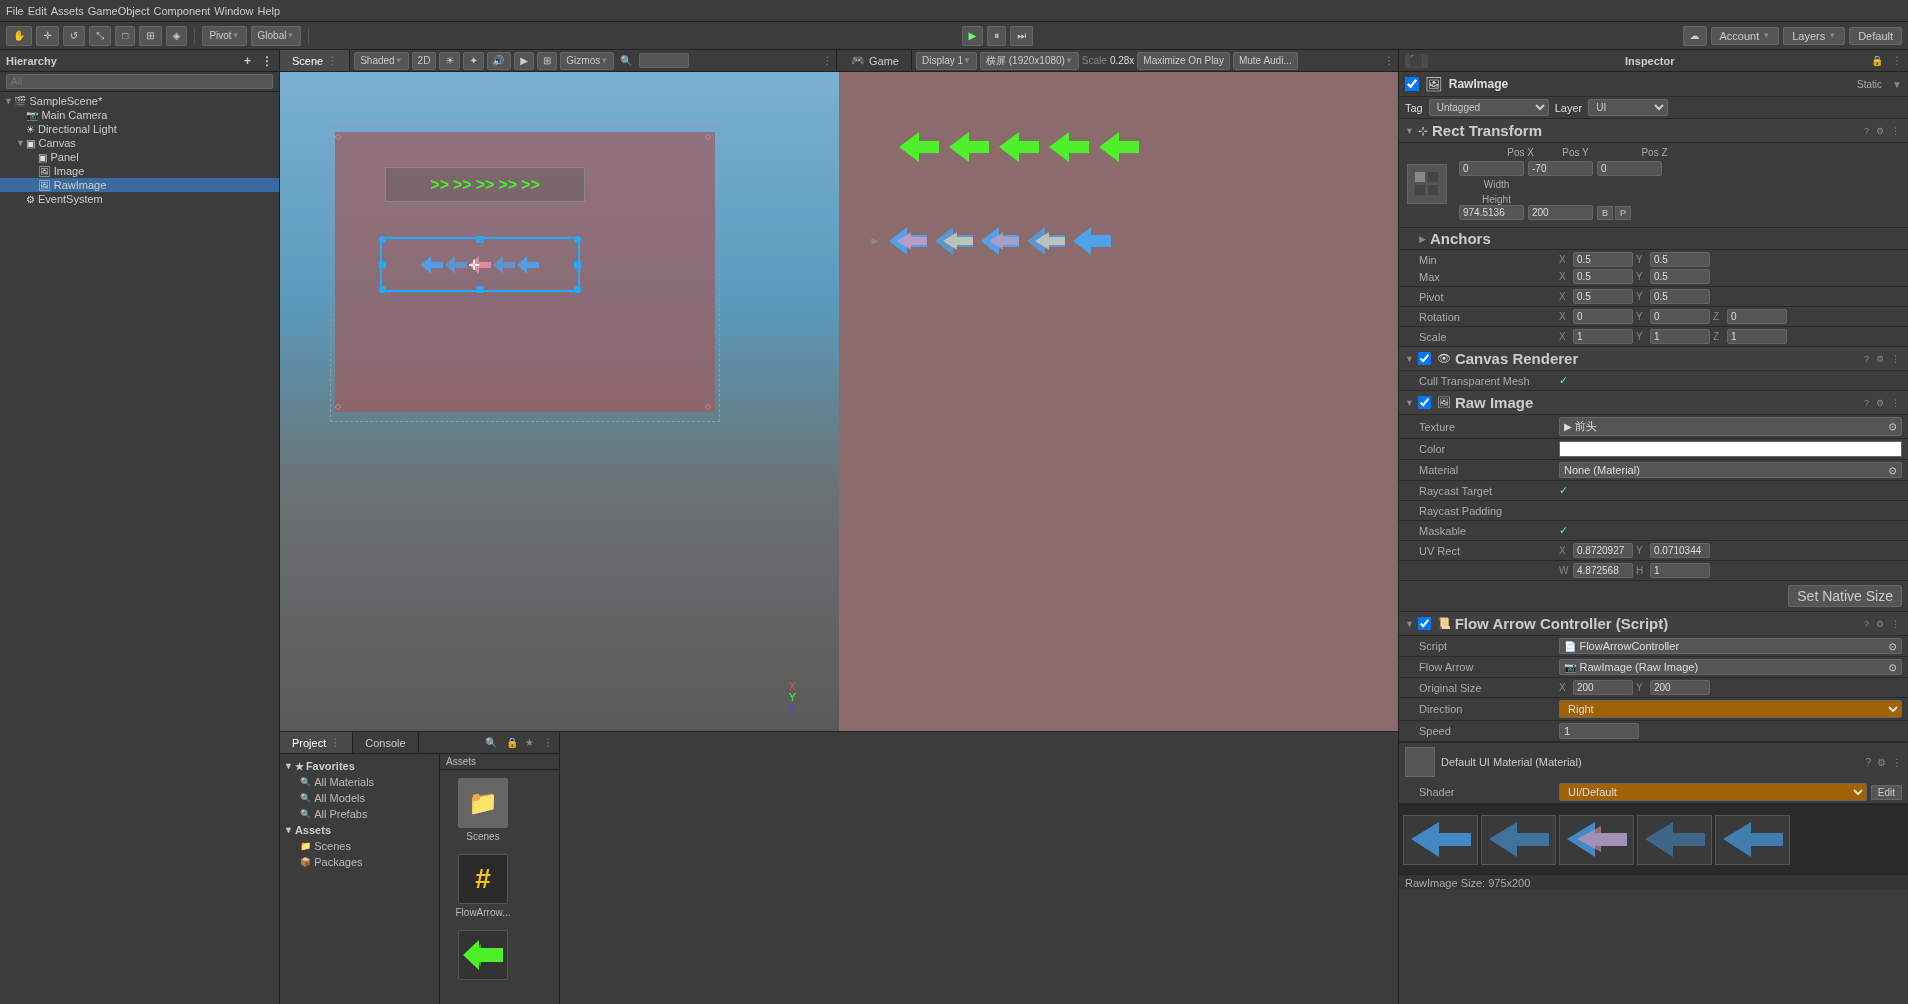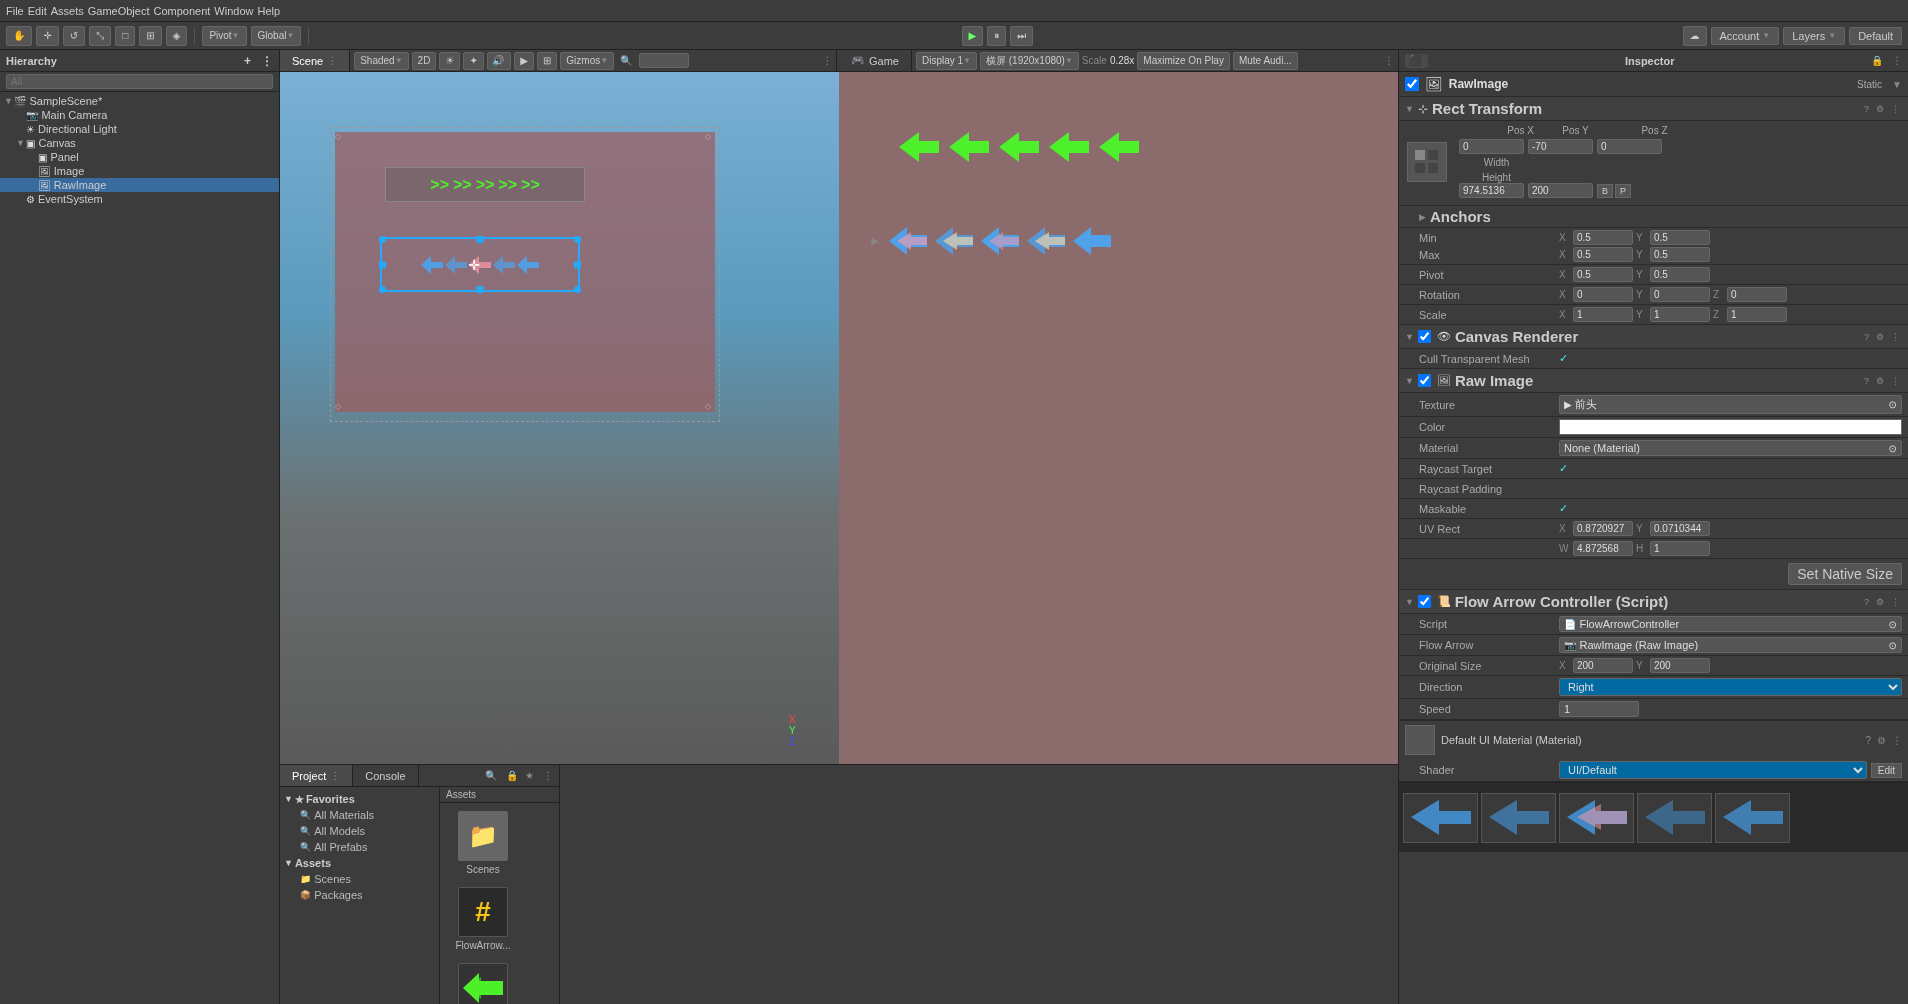--- a/index.html
+++ b/index.html
@@ -148,21 +148,21 @@
 
     .scene-views {
       display: flex;
       flex: 1;
       overflow: hidden;
     }
 
     
     .bottom-area {
       display: flex;
-      height: 240px;
+      height: 273px;
       border-top: 1px solid #222;
       flex-shrink: 0;
     }
 
     .project-panel {
       width: 280px;
       background: #3c3c3c;
       border-right: 1px solid #222;
       display: flex;
       flex-direction: column;
@@ -346,21 +346,21 @@
       background: #555;
       border: 1px solid #666;
       color: #ddd;
       font-size: 11px;
       padding: 1px 4px;
       border-radius: 2px;
       width: 80px;
     }
 
     .field-input-wide {
-      background: #0369a1;
+      background: #a16207;
       border: 1px solid #666;
       color: #ddd;
       font-size: 11px;
       padding: 1px 4px;
       border-radius: 2px;
       flex: 1;
     }
 
     .xyz-group {
       display: flex;
@@ -903,20 +903,30 @@
     <div class="inspector-body">
 
       <div class="inspector-top-row">
         <input type="checkbox" checked="" class="inspector-checkbox" style="">
         <span style="font-size:14px;">🖼</span>
         <span class="inspector-name">RawImage</span>
         <span class="inspector-static">Static</span>
         <span style="font-size:10px;color:#888;cursor:pointer;margin-left:4px;">▼</span>
       </div>
 
+      <div class="inspector-tag-row">
+        <span>Tag</span>
+        <select class="inspector-tag-select">
+          <option>Untagged</option>
+        </select>
+        <span>Layer</span>
+        <select class="inspector-layer-select">
+          <option>UI</option>
+        </select>
+      </div>
 
       <div class="component-header">
         <span class="comp-arrow">▼</span>
         <span style="font-size:12px;">⊹</span>
         <span class="comp-name">Rect Transform</span>
         <div class="comp-btns">
           <span class="comp-btn">?</span>
           <span class="comp-btn">⚙</span>
           <span class="comp-btn">⋮</span>
         </div>
@@ -1240,15 +1250,18 @@
             <polygon points="0,17 28,0 28,11 60,11 60,24 28,24 28,35" fill="#4af" opacity="0.4"></polygon>
           </svg>
         </div>
         <div style="width:75px;height:50px;background:#3a3a3a;border:1px solid #555;display:flex;align-items:center;justify-content:center;">
           <svg width="60" height="35" viewBox="0 0 60 35">
             <polygon points="0,17 28,0 28,11 60,11 60,24 28,24 28,35" fill="#4af" opacity="0.6"></polygon>
           </svg>
         </div>
       </div>
 
+      <div style="padding:2px 6px 1px 6px;font-size:11px;color:#aaa;background:#353535;border-top:1px solid #222;">
+        <span>RawImage Size: 975x200</span>
+      </div>
     </div>
   </div>
 </div>
 
 </body></html>

